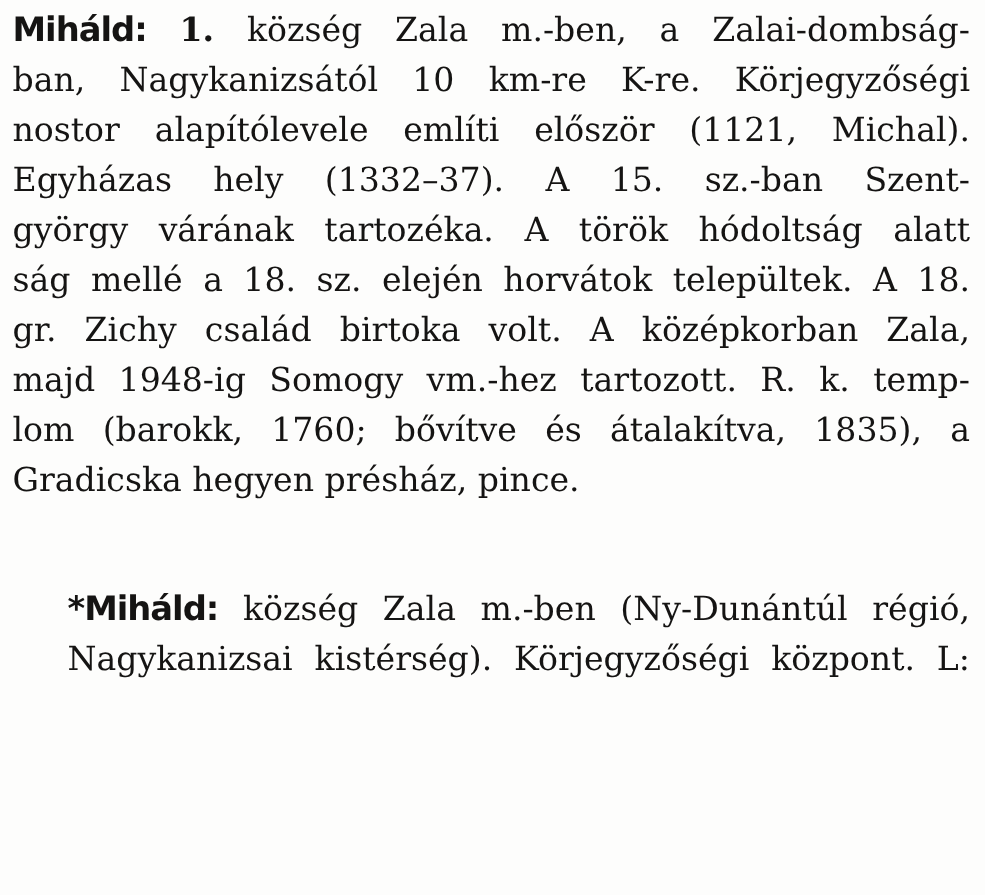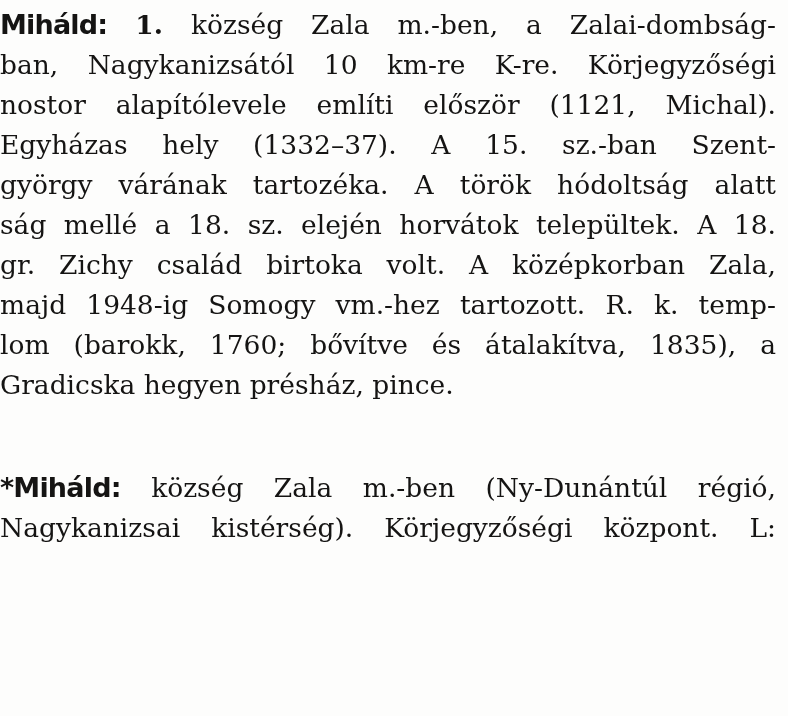--- a/index.html
+++ b/index.html
@@ -9,31 +9,32 @@
   body {
     width: 788px;
     height: 716px;
     background: #fdfdfc;
     overflow: hidden;
   }
   .page {
     box-sizing: border-box;
     width: 788px;
     height: 716px;
-    padding: 5px 12px 0 0;
+    padding: 5px 12px 0 10px;
     color: #151413;
     font-family: "DejaVu Serif", "Liberation Serif", serif;
     font-size: 26.5px;
     -webkit-font-smoothing: antialiased;
   }
   .entry {
     display: block;
   }
   .entry + .entry {
     margin-top: 63px;
+    margin-left: 44px;
   }
   .line {
     display: block;
     height: 40px;
     line-height: 40px;
     white-space: nowrap;
     overflow: hidden;
     text-align: justify;
     text-align-last: justify;
   }

